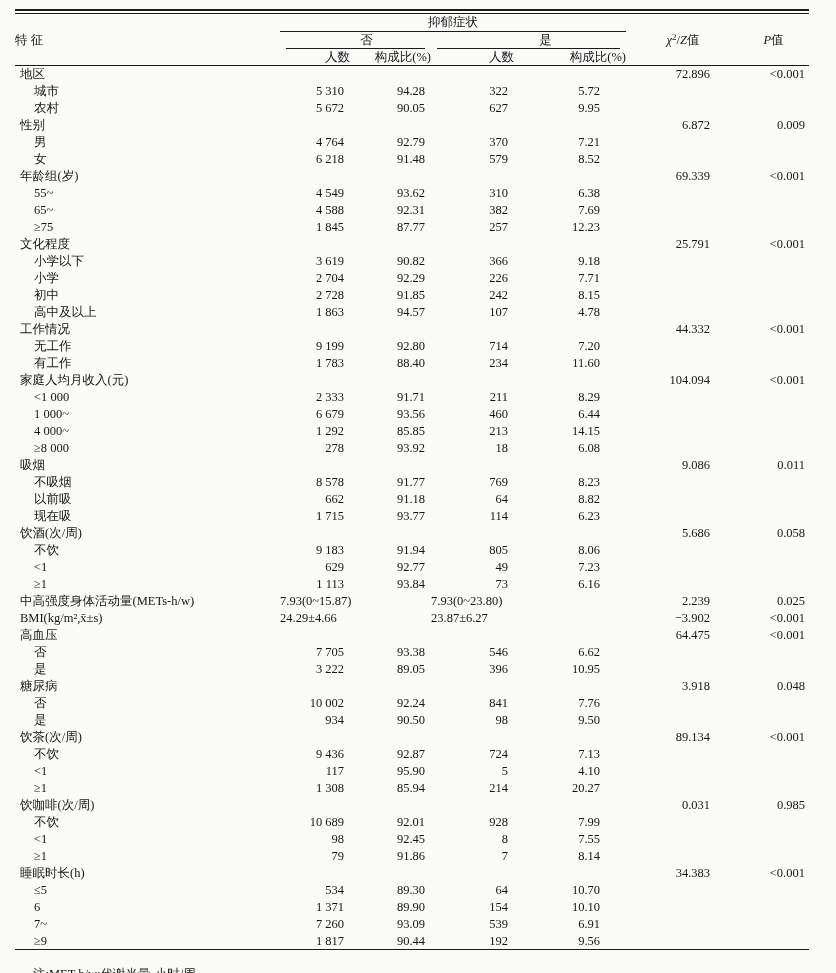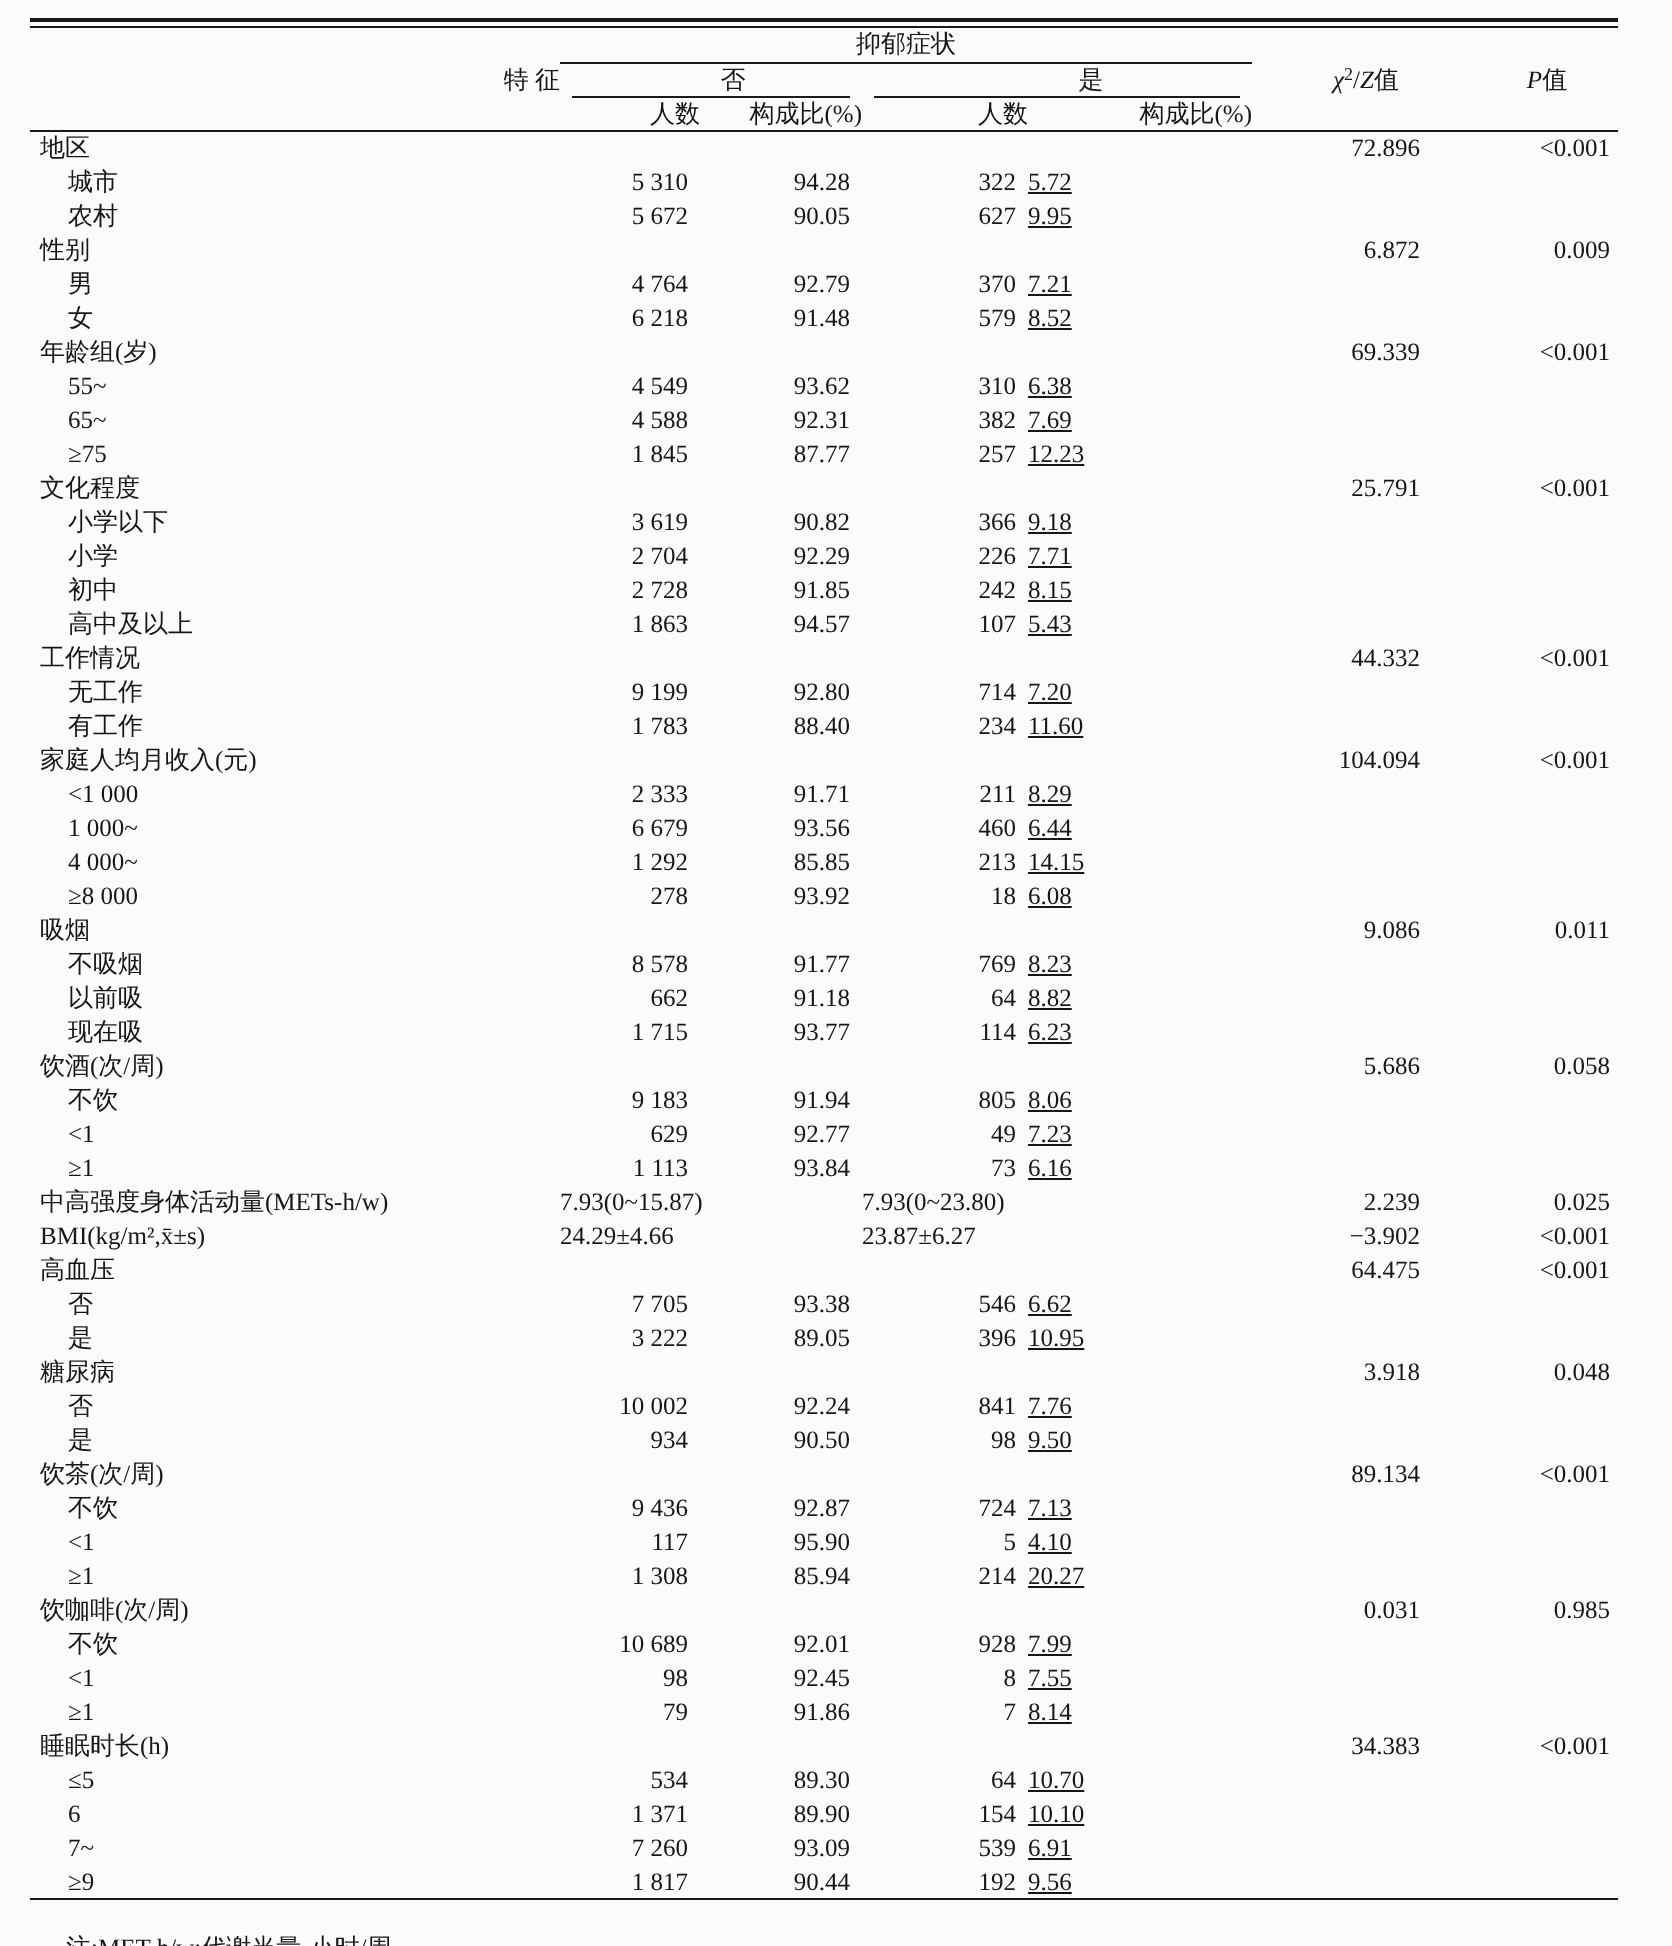--- a/index.html
+++ b/index.html
@@ -11,41 +11,41 @@
   }
   .page { padding: 9px 22px 0 15px; }
   .rule-a { border-top: 2.5px solid #1a1a1a; width: 794px; }
   .rule-b { border-top: 1px solid #1a1a1a; width: 794px; margin-top: 2px; }
   table { border-collapse: collapse; table-layout: fixed; width: 794px; }
   th, td {
     padding: 0; margin: 0; font-weight: normal;
     font-size: 12.5px; height: 17px; line-height: 16px; white-space: nowrap;
   }
   thead th { text-align: center; vertical-align: middle; }
-  th.h-feature { text-align: right; }
+  th.h-feature { text-align: left; }
   th.h-group { border-bottom: 1.2px solid #1a1a1a; }
   th.h-sub { vertical-align: bottom; }
   .grp { border-bottom: 1.2px solid #1a1a1a; margin: 0 6px; text-align: center; }
   .grp-no { padding-left: 22px; }
   .grp-yes { padding-left: 34px; }
   th.h-leaf { padding-left: 20px; text-align: right; }
   th.h-chi { padding-left: 10px; }
   th.h-p { padding-left: 8px; }
   thead th.h-feature, thead th.h-chi, thead th.h-p, thead tr.leaf th {
     border-bottom: 1.5px solid #1a1a1a;
   }
   tbody tr:last-child td { border-bottom: 1.6px solid #1a1a1a; }
   i { font-style: italic; }
   sup { font-size: 9px; line-height: 0; vertical-align: 4px; }
   .c-label { text-align: left; padding-left: 5px; }
   .c-label.indent { padding-left: 19px; }
   .c-n1  { text-align: right; padding-right: 6px; }
   .c-p1  { text-align: right; padding-right: 6px; }
   .c-n2  { text-align: right; padding-right: 6px; }
-  .c-p2  { padding-right: 26px; text-decoration: underline; }
+  .c-p2  { text-align: right; padding-right: 26px; }
   .c-chi { text-align: right; padding-right: 20px; }
   .c-pv  { text-align: right; padding-right: 4px; }
   .c-span { text-align: left; }
   .c-span.no  { padding-right: 4px; }
   .c-span.yes { padding-right: 16px; margin-top: 12px; }
   .note { font-size: 12.5px; padding-left: 18px; margin-top: 16px; }
 </style>
 </head>
 <body>
 
@@ -210,21 +210,21 @@
           <td class="c-n2">242</td>
           <td class="c-p2">8.15</td>
           <td class="c-chi"></td>
           <td class="c-pv"></td>
         </tr>
         <tr>
           <td class="c-label indent">高中及以上</td>
           <td class="c-n1">1 863</td>
           <td class="c-p1">94.57</td>
           <td class="c-n2">107</td>
-          <td class="c-p2">5.43</td>
+          <td class="c-p2">4.78</td>
           <td class="c-chi"></td>
           <td class="c-pv"></td>
         </tr>
         <tr>
           <td class="c-label">工作情况</td>
           <td class="c-n1"></td>
           <td class="c-p1"></td>
           <td class="c-n2"></td>
           <td class="c-p2"></td>
           <td class="c-chi">44.332</td>

